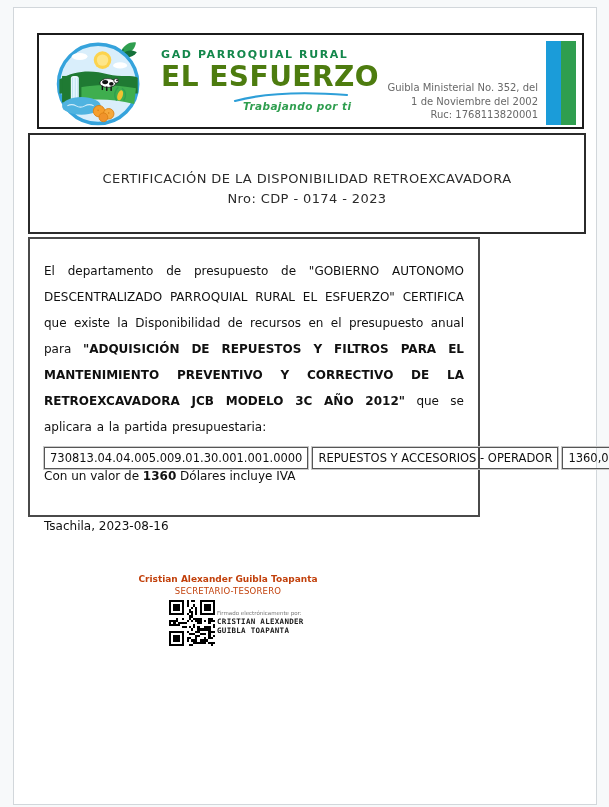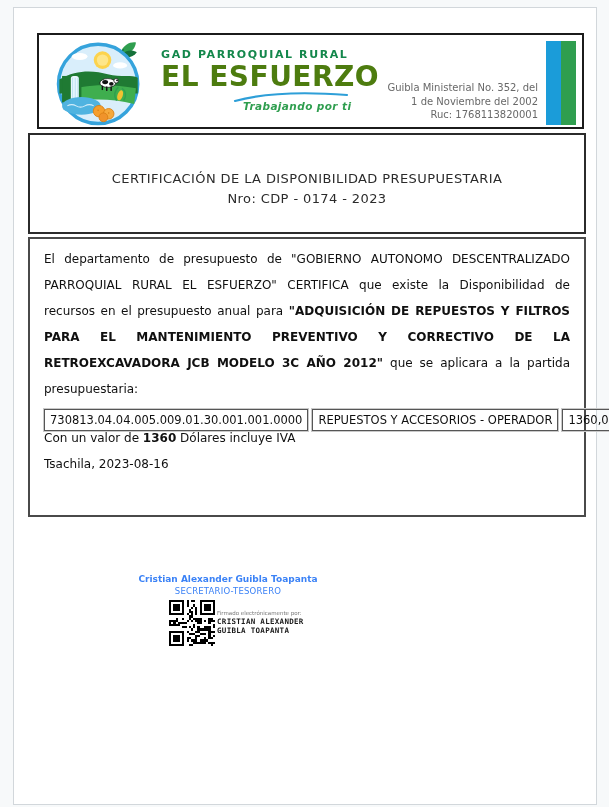--- a/index.html
+++ b/index.html
@@ -57,46 +57,46 @@
     border: 2px solid #2b2b2b;
     text-align: center; padding-top: 36px;
     color: #2b2b2b;
   }
   .title-line1 { font-size: 13px; letter-spacing: 0.4px; }
   .title-line2 { font-size: 13px; letter-spacing: 0.4px; margin-top: 5px; }
 
   
   .body-box {
     position: absolute; left: 14px; top: 229px;
-    width: 558px; height: 280px;
+    width: 452px; height: 280px;
     border: 2px solid #4a4a4a;
-    padding: 7px 14px;
+    padding: 19px 14px;
     color: #101010;
   }
   .para {
     font-size: 12px; line-height: 26px;
     text-align: justify; word-spacing: 1px;
   }
   .budget-table {
     border-collapse: separate; border-spacing: 4px 0;
     margin-top: 7px; margin-left: -4px;
   }
   .budget-table td {
     border: 1.5px solid #565656;
     padding: 3px 5px;
     font-size: 11.5px; white-space: nowrap;
     box-shadow: 0 0 0 1px #c9c9c9;
   }
   .value-line { font-size: 12px; }
-  .date-line  { font-size: 12px; margin-top: 12px; }
+  .date-line  { font-size: 12px; margin-top: 36px; }
 
   
   .signature {
     position: absolute; left: 64px; top: 566px;
-    width: 300px; text-align: center; color: #3b82f6;
+    width: 300px; text-align: center; color: #c2410c;
   }
   .sig-name { font-size: 9px; font-weight: bold; }
   .sig-role { font-size: 8.5px; margin-top: 2px; letter-spacing: 0.2px; }
   .qr { position: absolute; left: 155px; top: 592px; width: 46px; height: 46px; }
   .qr svg { width: 46px; height: 46px; display: block; }
   .esign { position: absolute; left: 203px; top: 602px; }
   .esign-label { font-size: 5.5px; color: #777; }
   .esign-name {
     font-size: 7.5px; font-weight: bold; line-height: 9px;
     font-family: "DejaVu Sans Mono", monospace;
@@ -178,21 +178,21 @@
       <div>Guibla Ministerial No. 352, del</div>
       <div>1 de Noviembre del 2002</div>
       <div>Ruc: 1768113820001</div>
     </div>
 
     <div class="bar bar-blue" style="background: rgb(27, 156, 217);"></div>
     <div class="bar bar-green" style="background: rgb(47, 158, 79);"></div>
   </div>
 
   <div class="title-box">
-    <div class="title-line1">CERTIFICACIÓN DE LA DISPONIBILIDAD PRESUPUESTARIA</div>
+    <div class="title-line1">CERTIFICACIÓN DE LA DISPONIBILIDAD RETROEXCAVADORA</div>
     <div class="title-line2">Nro: CDP - 0174 - 2023</div>
   </div>
 
   <div class="body-box">
     <p class="para"><span>El departamento de presupuesto de "GOBIERNO AUTONOMO DESCENTRALIZADO PARROQUIAL RURAL EL ESFUERZO" CERTIFICA que existe la Disponibilidad de recursos en el presupuesto anual para </span><b>"ADQUISICIÓN DE REPUESTOS Y FILTROS PARA EL MANTENIMIENTO PREVENTIVO Y CORRECTIVO DE LA RETROEXCAVADORA JCB MODELO 3C AÑO 2012"</b><span> que se aplicara a la partida presupuestaria:</span></p>
 
     <table class="budget-table">
       <tbody>
         <tr>
           <td>730813.04.04.005.009.01.30.001.001.0000</td>

